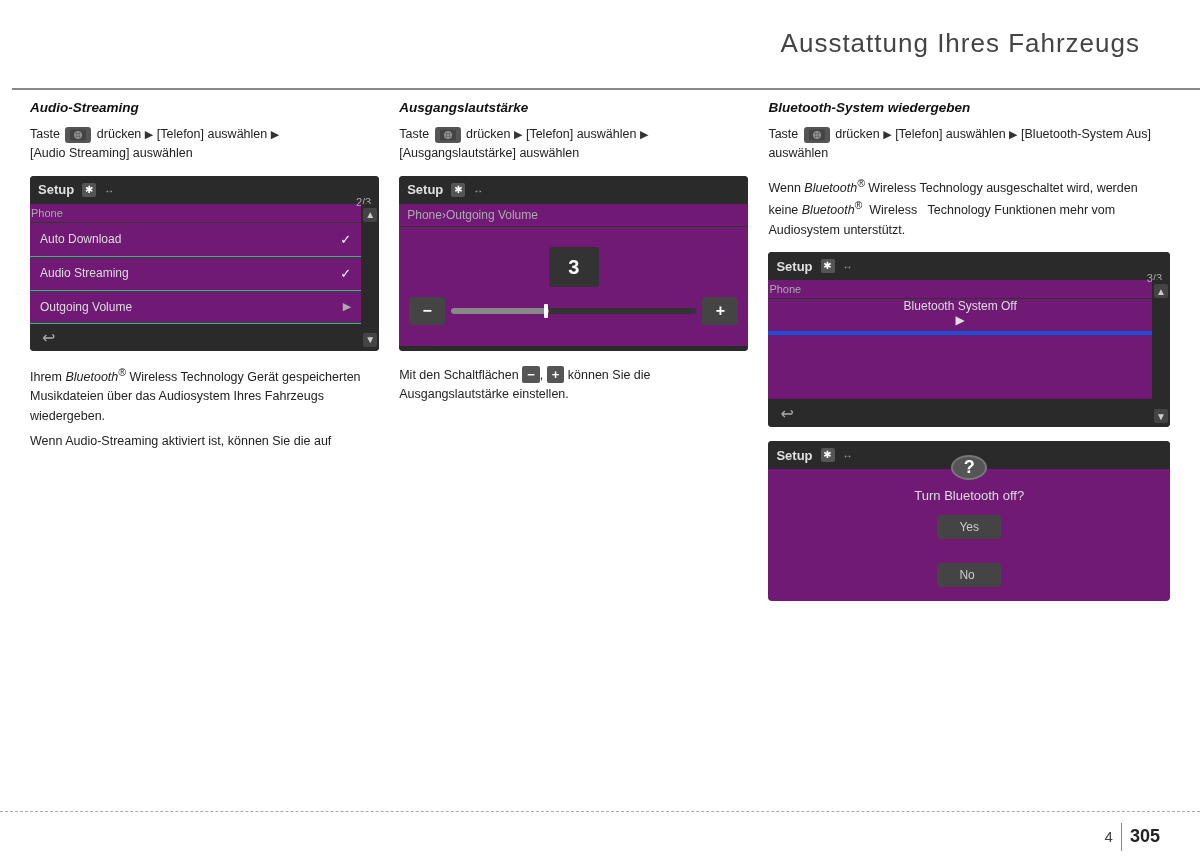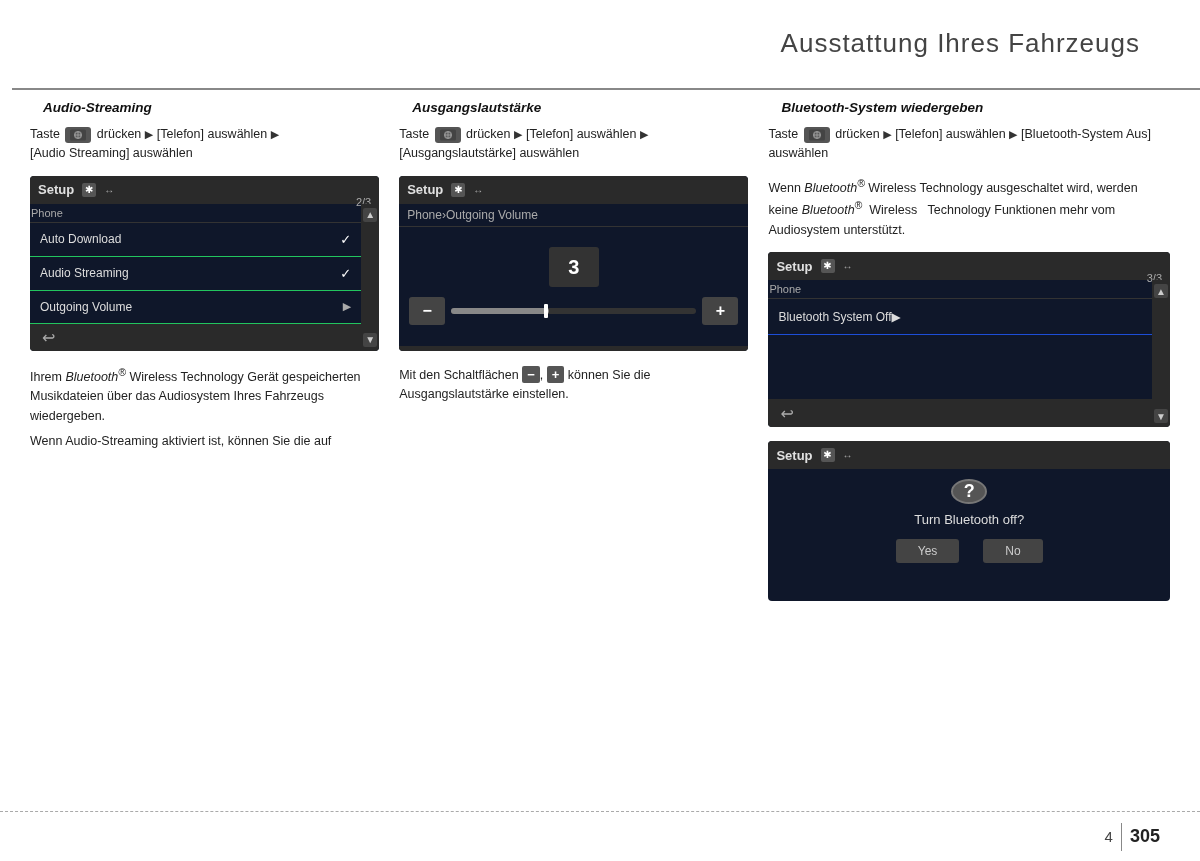--- a/index.html
+++ b/index.html
@@ -76,21 +76,20 @@
       gap: 6px;
     }
 
     
     .section-title {
       font-style: italic;
       font-weight: bold;
       font-size: 13.5px;
       margin-bottom: 4px;
       color: #111;
-      margin-left: 13px;
     }
 
     
     .instruction {
       font-size: 12.5px;
       line-height: 1.55;
       color: #222;
       margin-bottom: 6px;
     }
     .instruction .arrow {
@@ -109,21 +108,21 @@
       margin: 0 2px;
       vertical-align: middle;
     }
     .taste-btn svg {
       width: 16px;
       height: 12px;
     }
 
     
     .device-screen {
-      background: #0f172a;
+      background: #701a75;
       border-radius: 4px;
       padding: 0;
       overflow: hidden;
       margin-bottom: 8px;
       font-family: Arial, sans-serif;
     }
 
     
     .screen1 {
       width: 100%;
@@ -313,24 +312,25 @@
     }
     .screen4 {
       width: 100%;
       height: 160px;
     }
     .bt-off-item {
       display: flex;
       align-items: center;
       padding: 0 10px;
       height: 36px;
-      border-bottom: 1px solid #1d4ed8;
+      border-bottom: 4px solid #1d4ed8;
       color: #ddd;
       font-size: 12px;
       position: relative;
+      flex-direction: column;
     }
     .dialog-body {
       display: flex;
       flex-direction: column;
       align-items: center;
       justify-content: center;
       height: calc(100% - 56px);
       gap: 8px;
       padding: 10px;
     }
@@ -349,20 +349,21 @@
     }
     .dialog-text {
       color: #ddd;
       font-size: 13px;
       text-align: center;
     }
     .dialog-buttons {
       display: flex;
       gap: 24px;
       margin-top: 4px;
+      flex-direction: column;
     }
     .dialog-btn {
       background: #444;
       color: #ccc;
       font-size: 12px;
       padding: 5px 22px;
       border-radius: 3px;
       cursor: pointer;
     }
 

